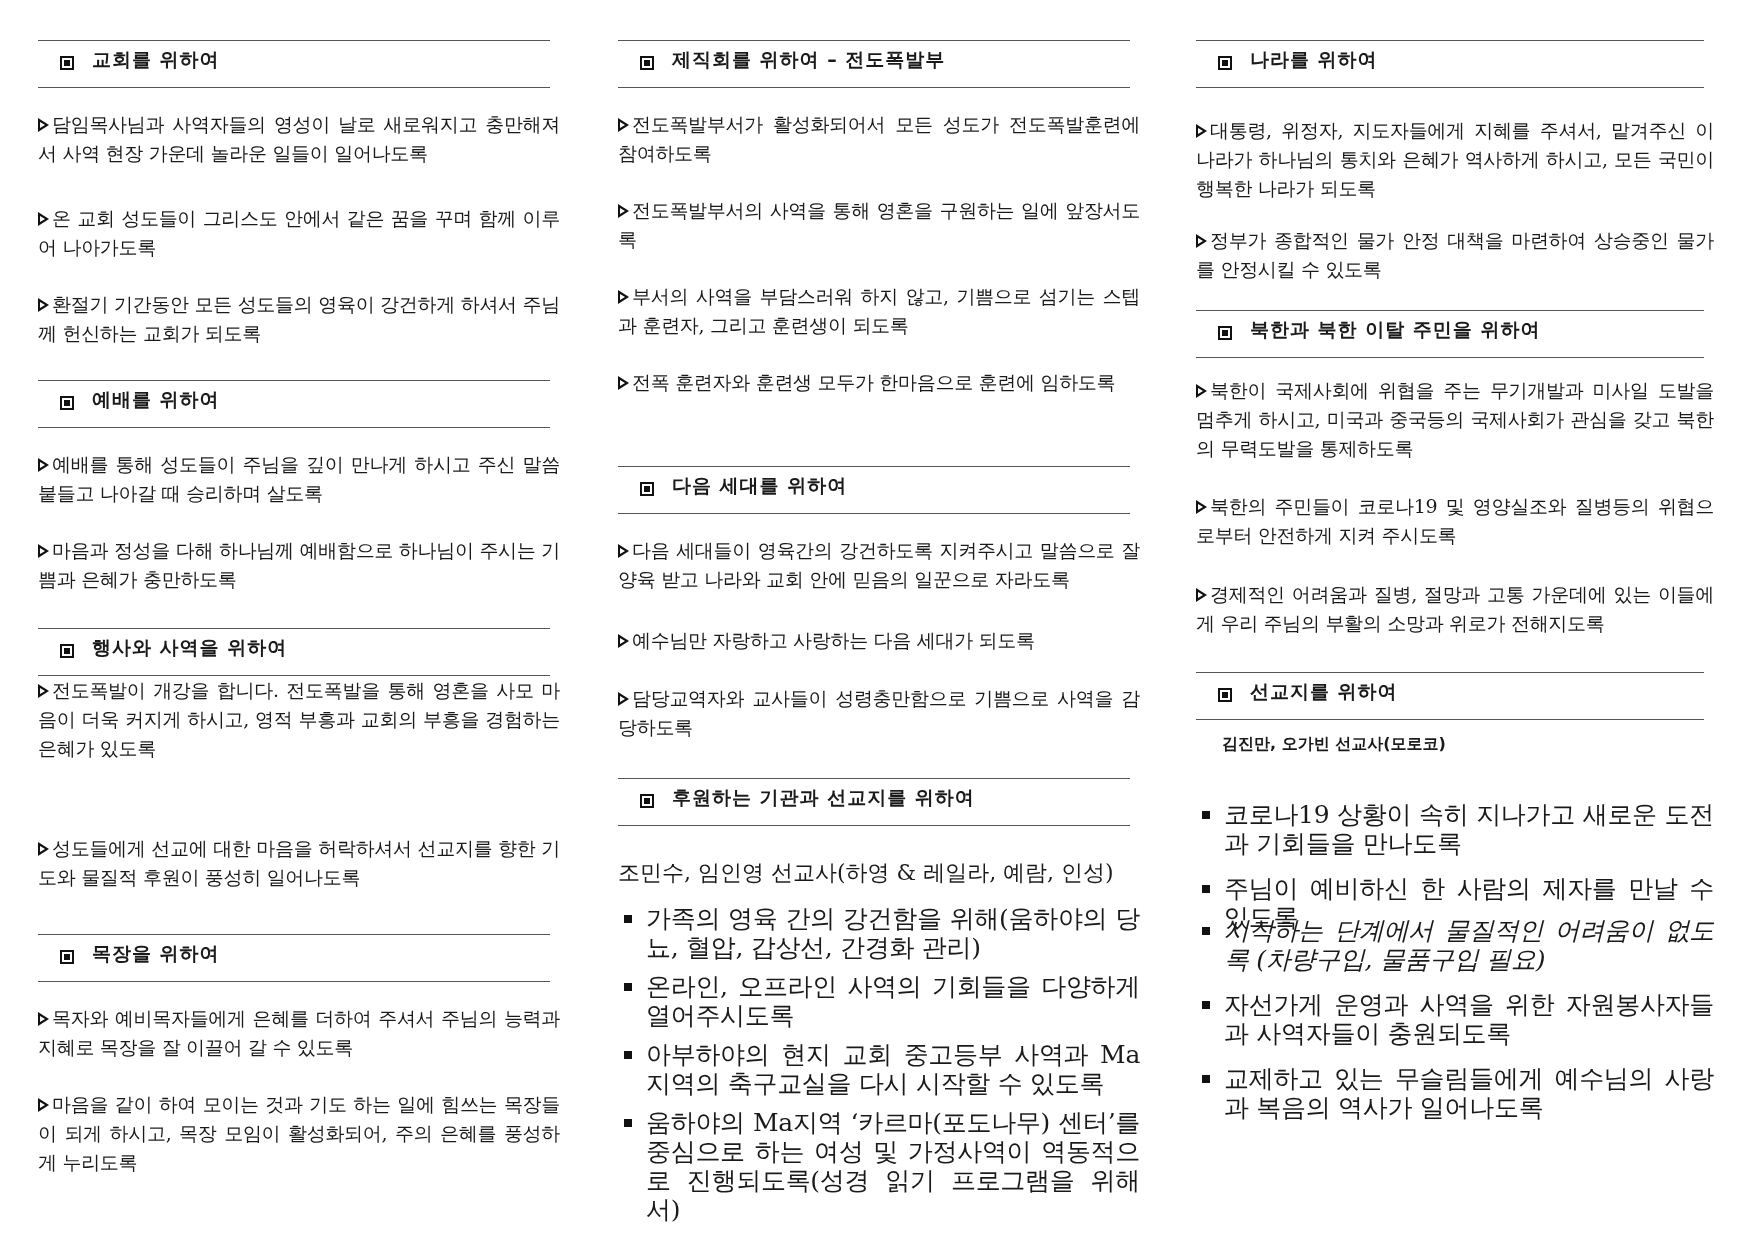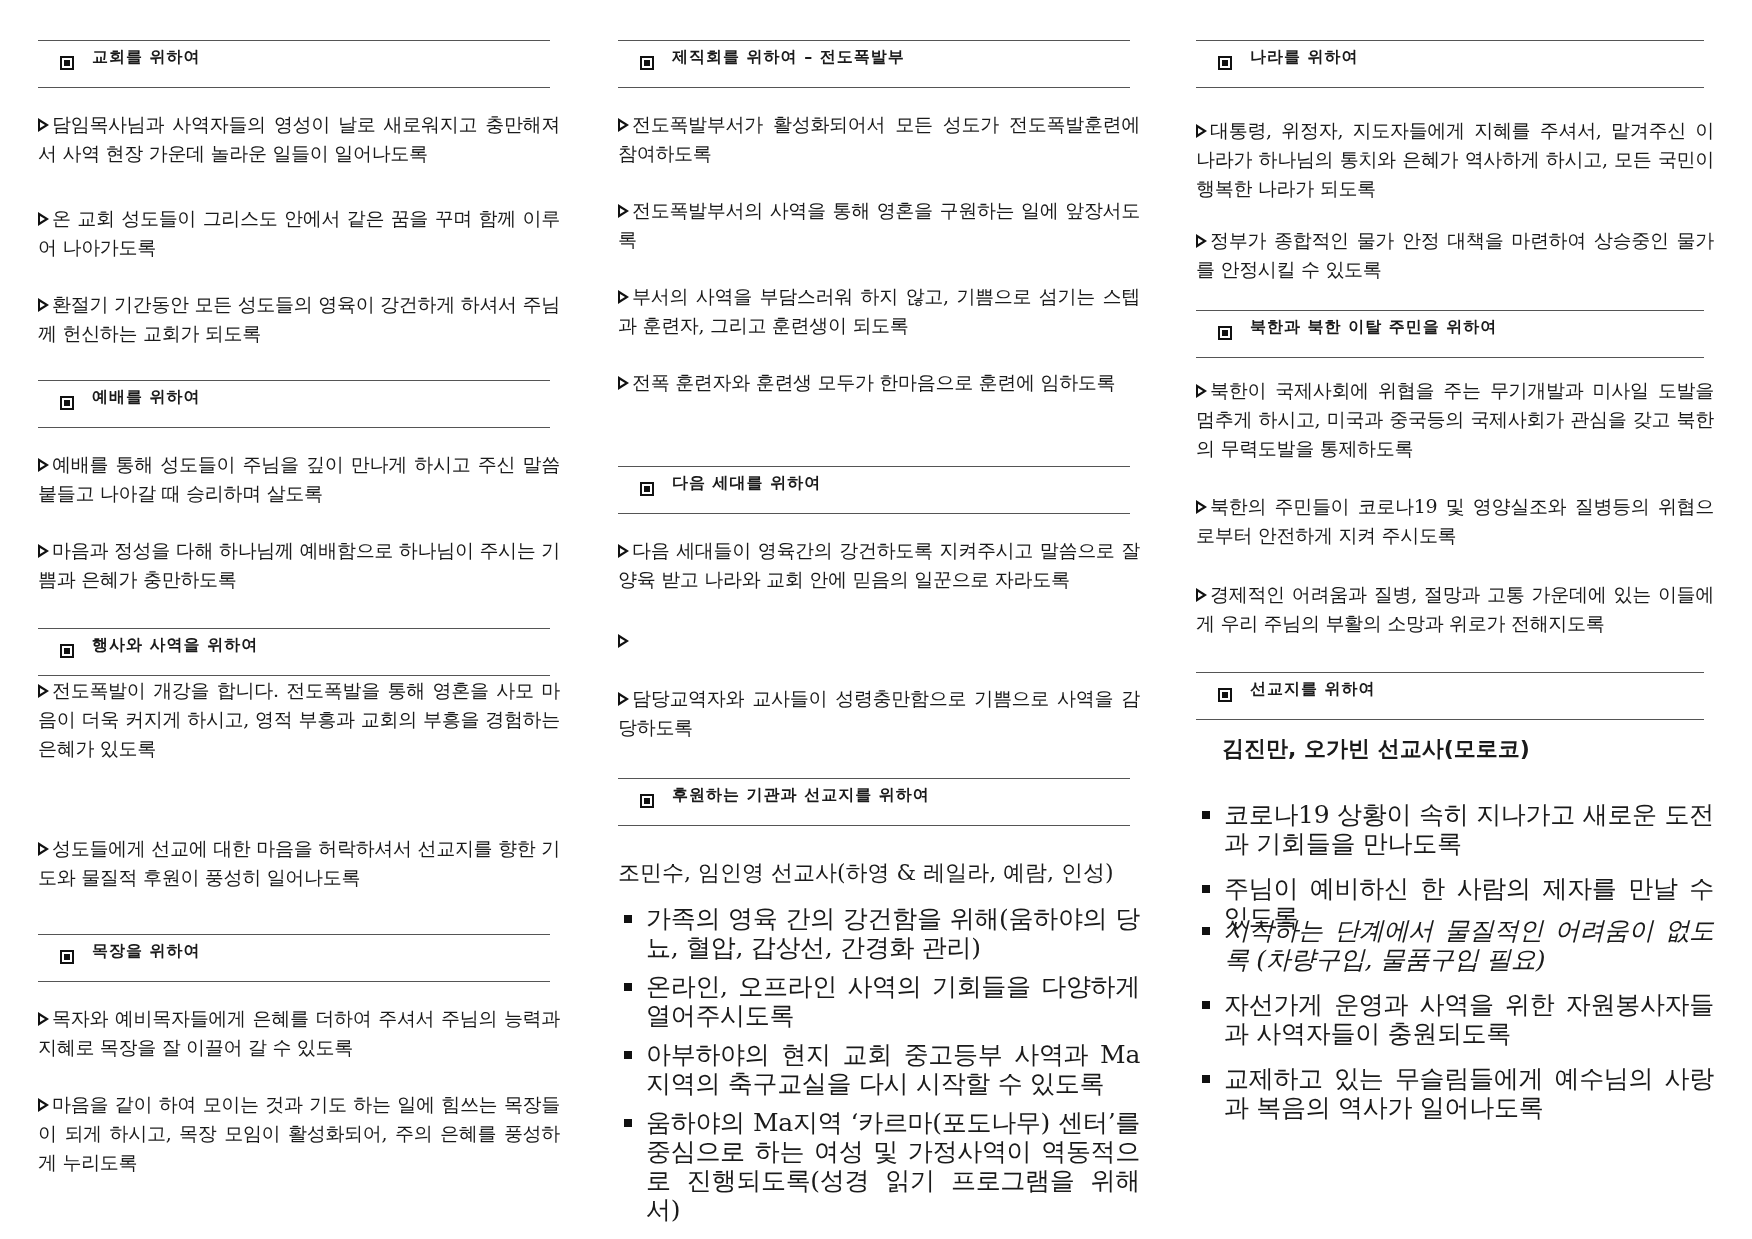--- a/index.html
+++ b/index.html
@@ -24,21 +24,21 @@
   .sec-head .sq {
     position: absolute; left: 22px; top: 15px;
     width: 14px; height: 14px; border: 2px solid #111; box-sizing: border-box;
   }
   .sec-head .sq::after {
     content: ""; position: absolute; left: 2px; top: 2px; width: 6px; height: 6px; background: #111;
   }
   .sec-head .title {
     position: absolute; left: 54px; top: 6px;
     font-family: "DejaVu Sans", "Liberation Sans", sans-serif;
-    font-weight: bold; font-size: 16px; letter-spacing: 1px; white-space: nowrap;
+    font-weight: bold; font-size: 19px; letter-spacing: 1px; white-space: nowrap;
   }
   .para {
     position: absolute; left: 0; width: 100%;
     font-size: 19px; line-height: 29px; text-align: justify; text-align-last: left;
     letter-spacing: -0.3px;
   }
   .para .tri {
     display: inline-block; width: 0; height: 0;
     border-top: 7px solid transparent; border-bottom: 7px solid transparent;
     border-left: 11px solid #111; margin-right: 3px; vertical-align: -1px;
@@ -46,21 +46,21 @@
   }
   .para .tri::after {
     content: ""; position: absolute; left: -9px; top: -3px;
     border-top: 3px solid transparent; border-bottom: 3px solid transparent;
     border-left: 5px solid #fff;
   }
   .mission-name {
     position: absolute; font-size: 22px; font-weight: normal; white-space: nowrap;
     font-family: "DejaVu Serif", "Liberation Serif", serif;
   }
-  .mission-name.bold { font-weight: bold; font-family: "DejaVu Sans", "Liberation Sans", sans-serif; font-size: 22px; }
+  .mission-name.bold { font-weight: bold; font-family: "DejaVu Sans", "Liberation Sans", sans-serif; font-size: 16px; }
   .bullet {
     position: absolute; left: 0; width: 100%;
     font-size: 25px; line-height: 29px; padding-left: 28px; box-sizing: border-box;
     text-align: justify; text-align-last: left; letter-spacing: -0.3px;
   }
   .bullet .sqb {
     position: absolute; left: 6px; top: 11px; width: 8px; height: 8px; background: #111;
   }
 </style>
 </head>
@@ -119,21 +119,21 @@
   <div class="para" style="top:282px;"><span class="tri"></span><span>부서의 사역을 부담스러워 하지 않고, 기쁨으로 섬기는 스텝과 훈련자, 그리고 훈련생이 되도록</span></div>
   <div class="para" style="top:368px;"><span class="tri"></span><span>전폭 훈련자와 훈련생 모두가 한마음으로 훈련에 임하도록</span></div>
 
   <div class="section" style="top:466px;">
     <div class="sec-head">
       <span class="sq"></span>
       <span class="title">다음 세대를 위하여</span>
     </div>
   </div>
   <div class="para" style="top:536px;"><span class="tri"></span><span>다음 세대들이 영육간의 강건하도록 지켜주시고 말씀으로 잘 양육 받고 나라와 교회 안에 믿음의 일꾼으로 자라도록</span></div>
-  <div class="para" style="top:626px;"><span class="tri"></span></div>
+  <div class="para" style="top:626px;"><span class="tri"></span><span>예수님만 자랑하고 사랑하는 다음 세대가 되도록</span></div>
   <div class="para" style="top:684px;"><span class="tri"></span><span>담당교역자와 교사들이 성령충만함으로 기쁨으로 사역을 감당하도록</span></div>
 
   <div class="section" style="top:778px;">
     <div class="sec-head">
       <span class="sq"></span>
       <span class="title">후원하는 기관과 선교지를 위하여</span>
     </div>
   </div>
   <div class="mission-name" style="top:858px; left:0;">조민수, 임인영 선교사(하영 &amp; 레일라, 예람, 인성)</div>
   <div class="bullet" style="top:904px;"><span class="sqb"></span><span>가족의 영육 간의 강건함을 위해(움하야의 당뇨, 혈압, 갑상선, 간경화 관리)</span></div>

